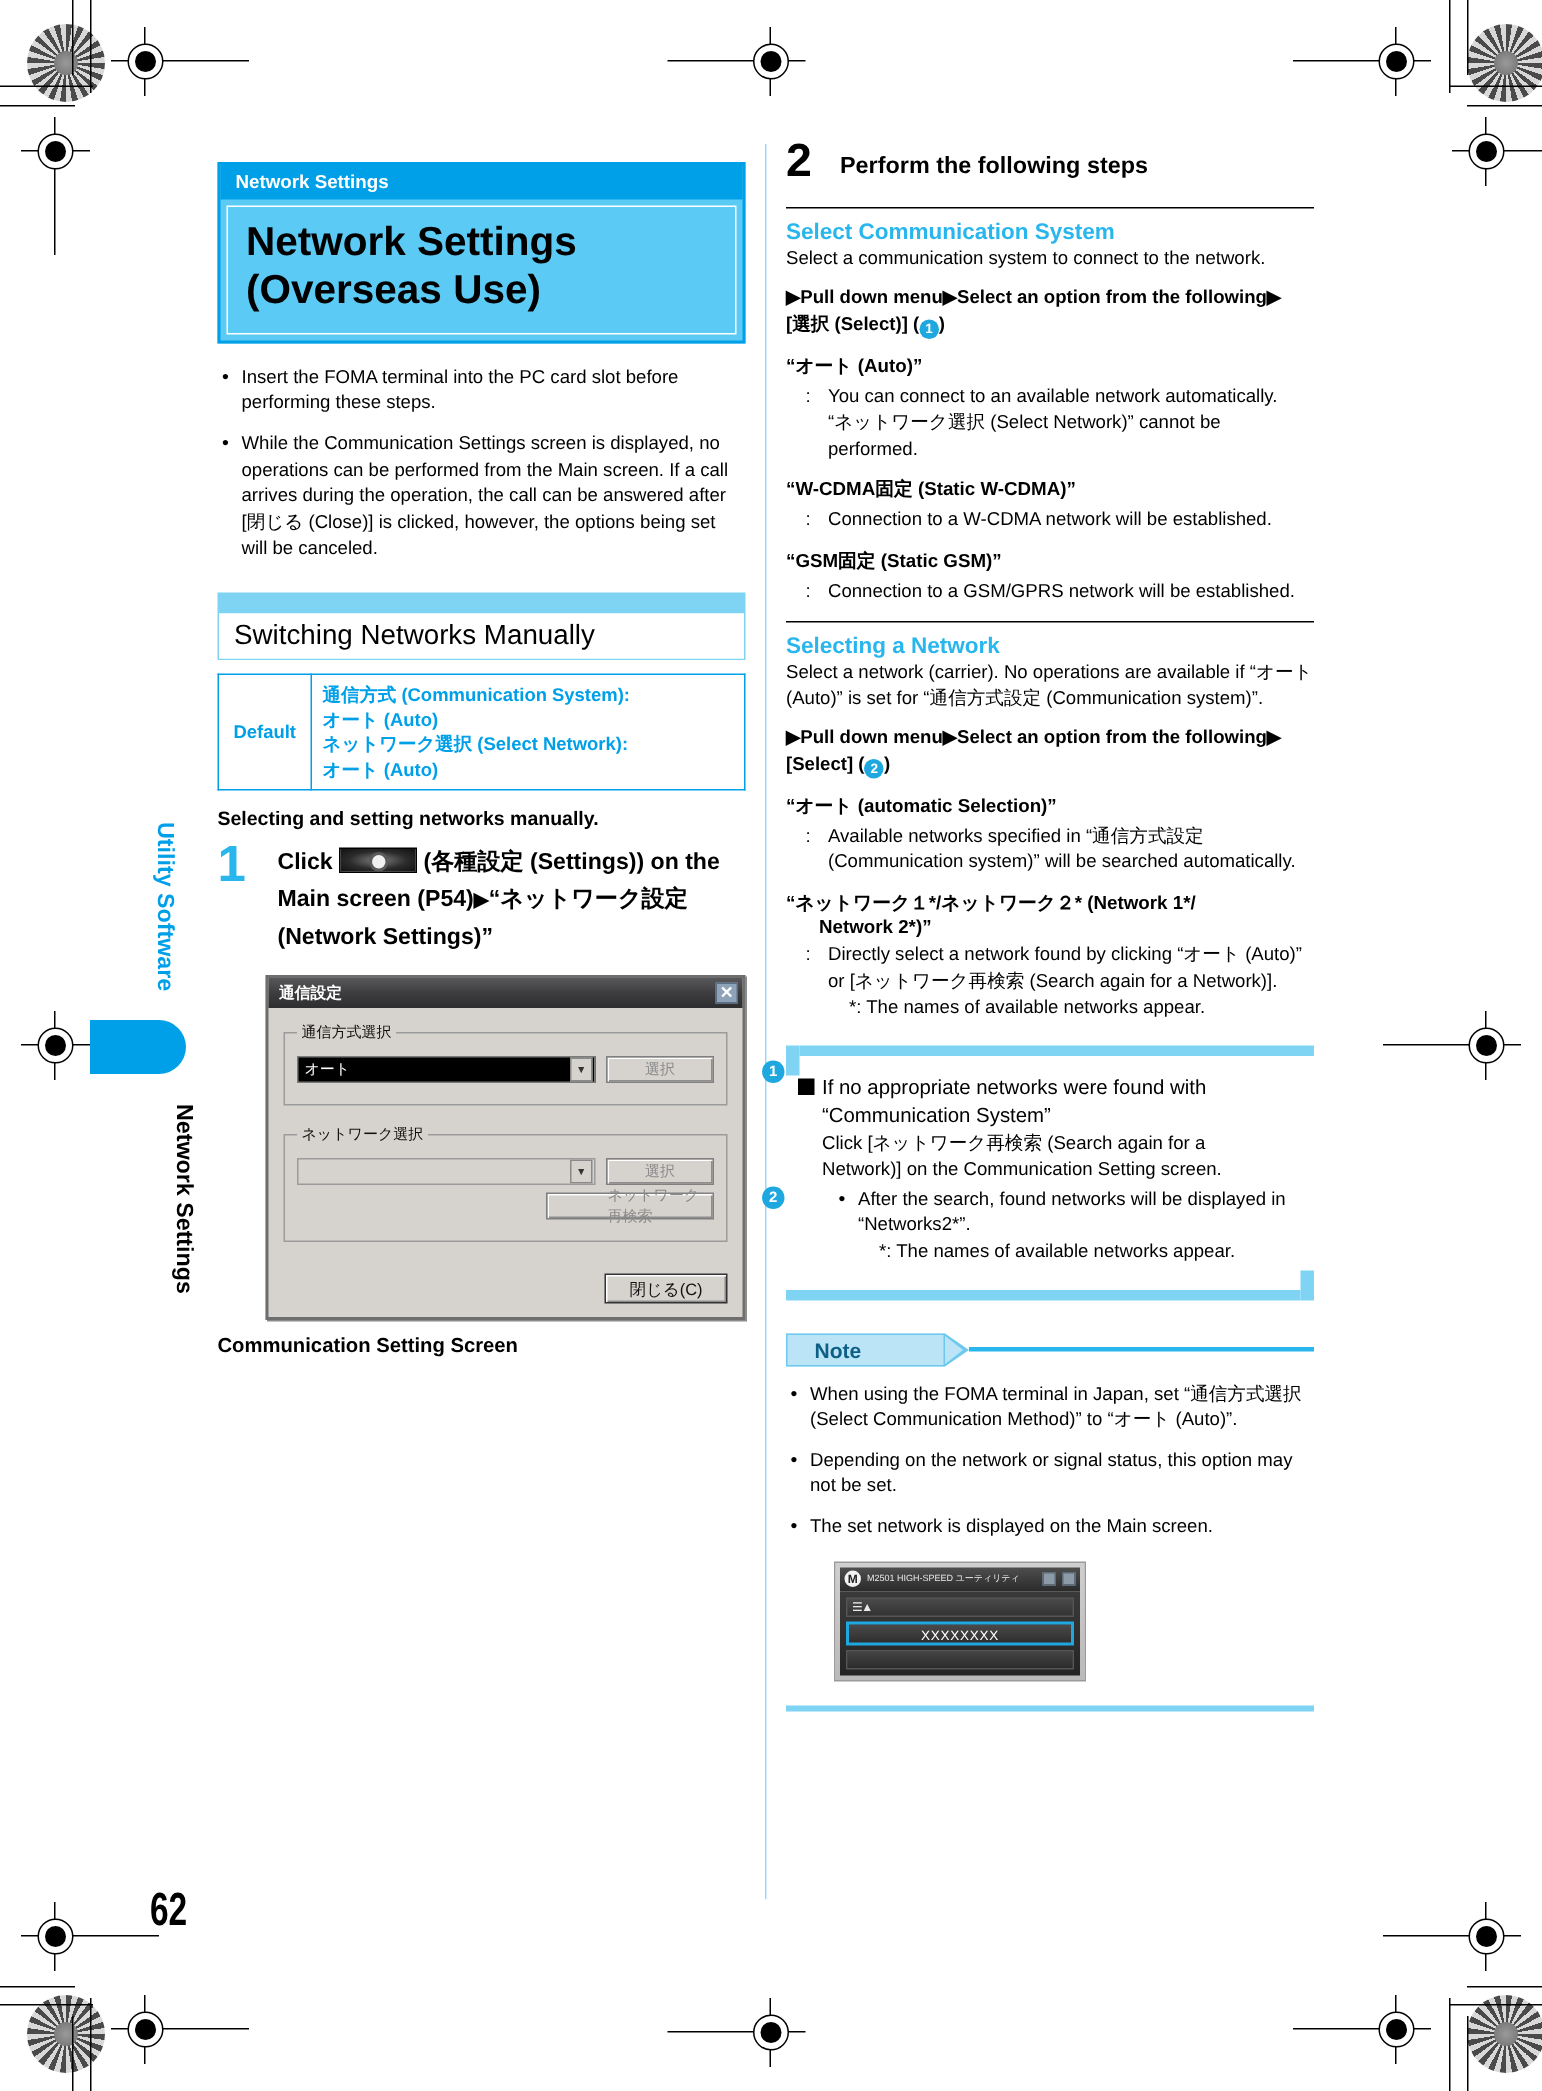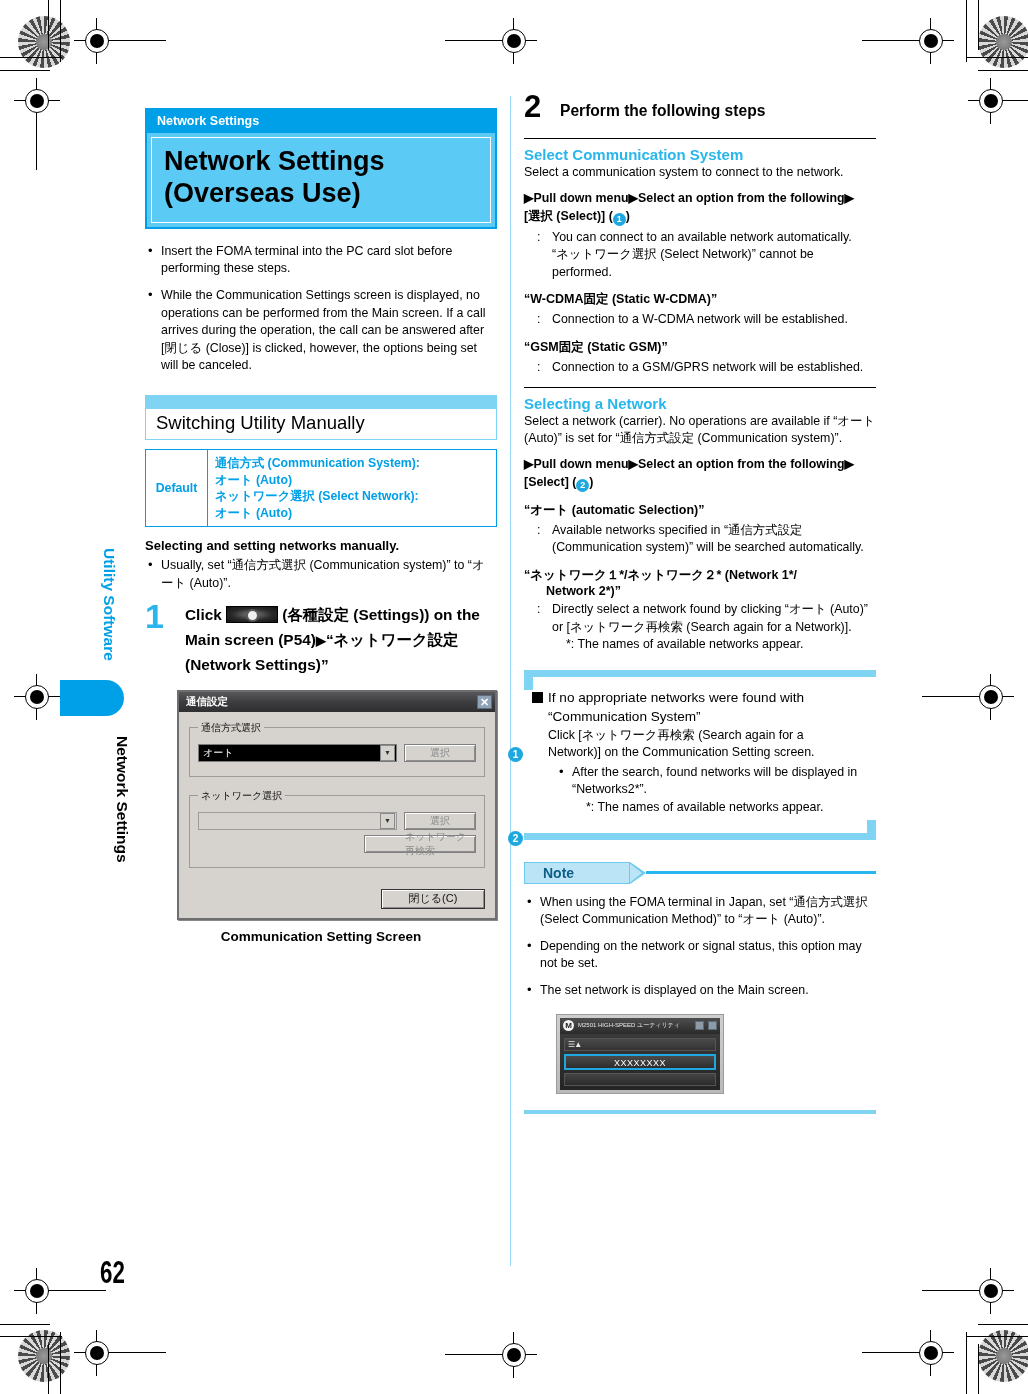--- a/index.html
+++ b/index.html
@@ -185,21 +185,21 @@
     font-size:10px; color:#8a8a8a; display:flex; align-items:center; justify-content:center;
   }
   .btn.wide { width:112px;padding-left:40px; }
   .btn.enabled { color:#111; }
   .callout {
     position:absolute; width:15px; height:15px; border-radius:50%;
     background:#1FA8E0; color:#fff; font-size:10px; font-weight:bold;
     display:flex; align-items:center; justify-content:center;
   }
   .dlg-footer { display:flex; justify-content:flex-end; padding:0 10px 9px 0; }
-  .caption { text-align:center; font-size:13.5px; font-weight:bold; margin-top:9px; }
+  .caption { text-align:left; font-size:13.5px; font-weight:bold; margin-top:9px; }
 
   
   .step2 { position:relative; padding-left:36px; min-height:34px; }
   .step2 .num {
     position:absolute; left:0; top:-5px; font-size:31px; font-weight:bold;
     color:#000; line-height:1;
   }
   .step2 .ttl { font-size:15.6px; font-weight:bold; padding-top:6px; }
 
   .rule-blk { border-top:1.7px solid #000; margin-top:8px; margin-bottom:7px; }
@@ -455,42 +455,39 @@
     </div>
   </div>
 
   <ul class="blist" style="margin-top:14px;">
     <li>Insert the FOMA terminal into the PC card slot before performing these steps.</li>
     <li>While the Communication Settings screen is displayed, no operations can be performed from the Main screen. If a call arrives during the operation, the call can be answered after [閉じる (Close)] is clicked, however, the options being set will be canceled.</li>
   </ul>
 
   <div class="sec-head">
     <div class="topbar"></div>
-    <div class="label">Switching Utility Manually</div>
+    <div class="label">Switching Networks Manually</div>
   </div>
 
   <table class="default-tbl">
     <tbody>
         <tr>
       <td class="dt-key">Default</td>
       <td>
         <div>通信方式 (Communication System):</div>
         <div>オート (Auto)</div>
         <div>ネットワーク選択 (Select Network):</div>
         <div>オート (Auto)</div>
       </td>
     </tr>
   </tbody>
     </table>
 
   <div class="bold-lead">Selecting and setting networks manually.</div>
 
-  <ul class="blist tight">
-    <li>Usually, set “通信方式選択 (Communication system)” to “オート (Auto)”.</li>
-  </ul>
 
   <div class="step">
     <div class="step-num">1</div>
     <div class="step-body">
       <span>Click</span>
       <span class="inline-icon"></span><span> (各種設定 (Settings)) on the Main screen (P54)</span><span class="arrow-blk">▶</span><span>“ネットワーク設定 (Network Settings)”</span>
     </div>
   </div>
 
   <div class="dlg-wrap">
@@ -521,21 +518,21 @@
             </div>
             <div class="btn">選択</div>
           </div>
           <div class="row" style="justify-content:flex-end;margin-top:5px;">
             <div class="btn wide">ネットワーク再検索</div>
           </div>
         </fieldset>
 
       </div>
       <div class="dlg-footer">
-        <div class="btn enabled" style="width:104px;height:20px;font-size:11px;border:1.5px solid #333;">閉じる(C)</div>
+        <div class="btn enabled" style="width:82px;height:20px;font-size:11px;border:1.5px solid #333;">閉じる(C)</div>
       </div>
       <div class="callout" style="right:-28px; top:55px;">1</div>
       <div class="callout" style="right:-28px; top:139px;">2</div>
     </div>
   </div>
 
   <div class="caption">Communication Setting Screen</div>
 </div>
 
 <div class="col-right">
@@ -548,20 +545,21 @@
   <div class="rule-blk"></div>
 
   <div class="sub-blue">Select Communication System</div>
   <div class="p">Select a communication system to connect to the network.</div>
 
   <div class="p-bold mt8">
     <span>▶Pull down menu▶Select an option from the following▶</span><br>
     <span>[選択 (Select)] (</span><span class="cnum">1</span><span>)</span>
   </div>
 
+  <div class="term">“オート (Auto)”</div>
   <div class="defn">
     <span class="colon">:</span>
     <span class="hang">You can connect to an available network automatically.</span>
     <span class="hang">“ネットワーク選択 (Select Network)” cannot be performed.</span>
   </div>
 
   <div class="term">“W-CDMA固定 (Static W-CDMA)”</div>
   <div class="defn">
     <span class="colon">:</span>
     <span class="hang">Connection to a W-CDMA network will be established.</span>

